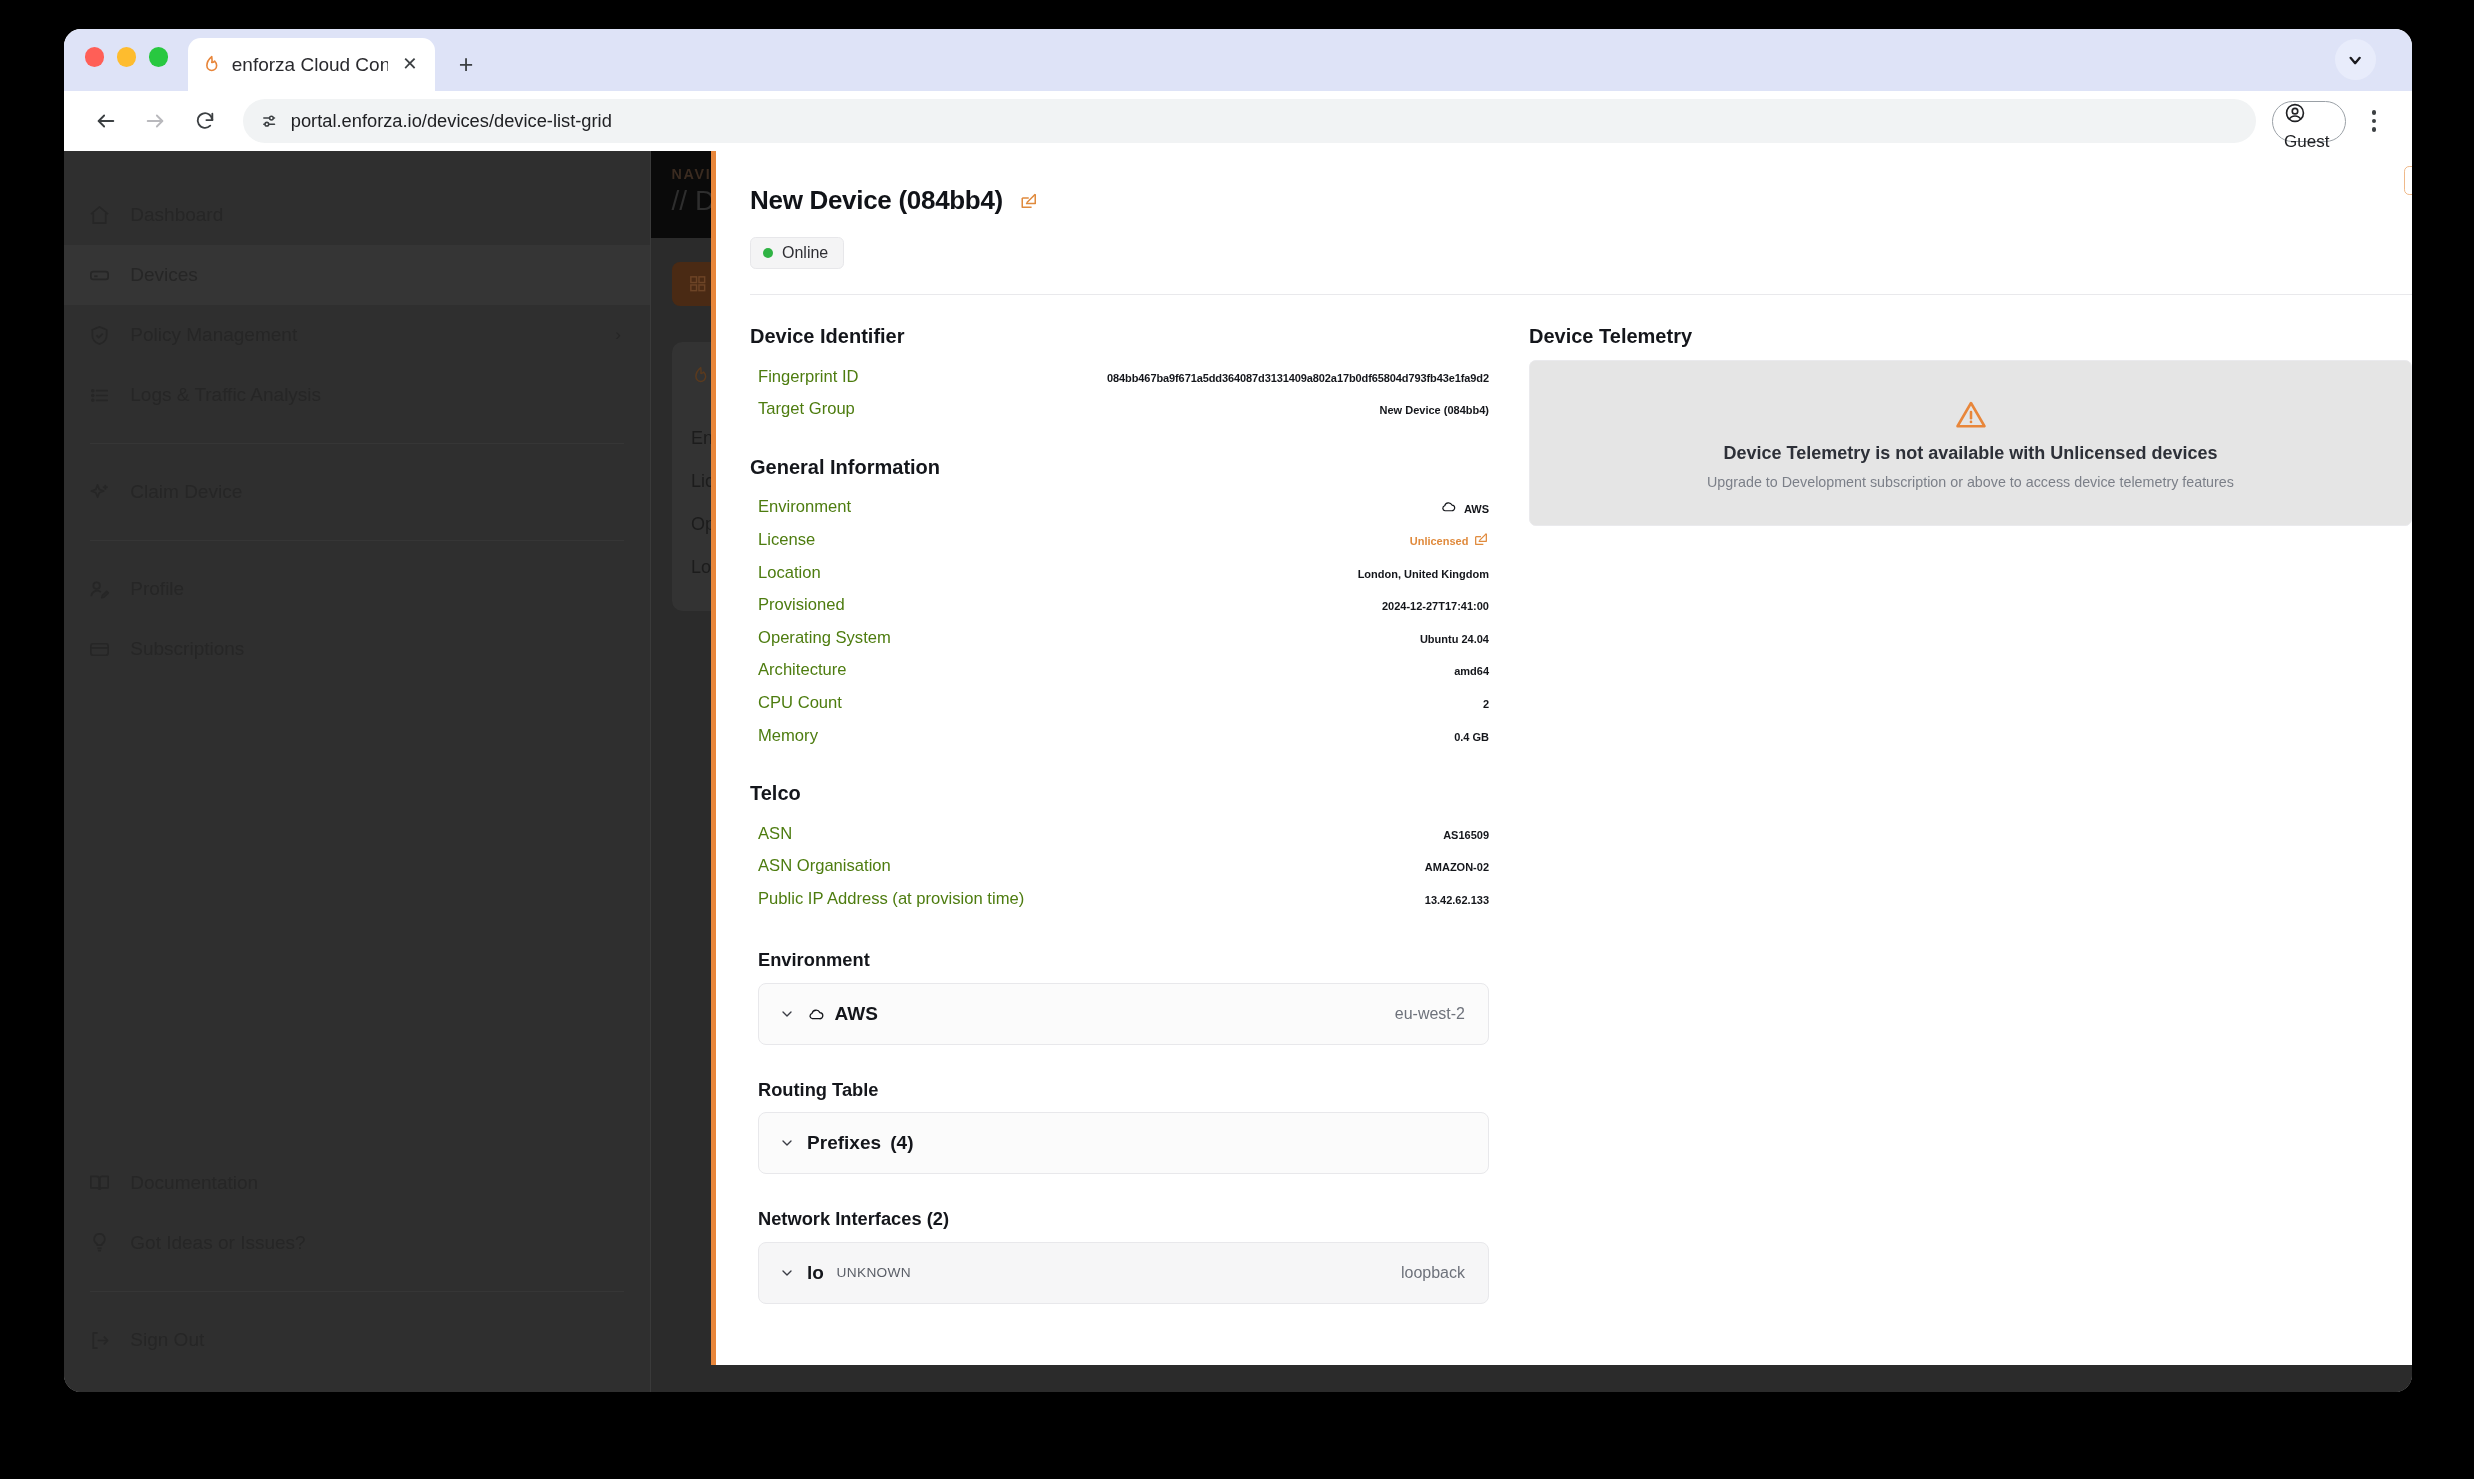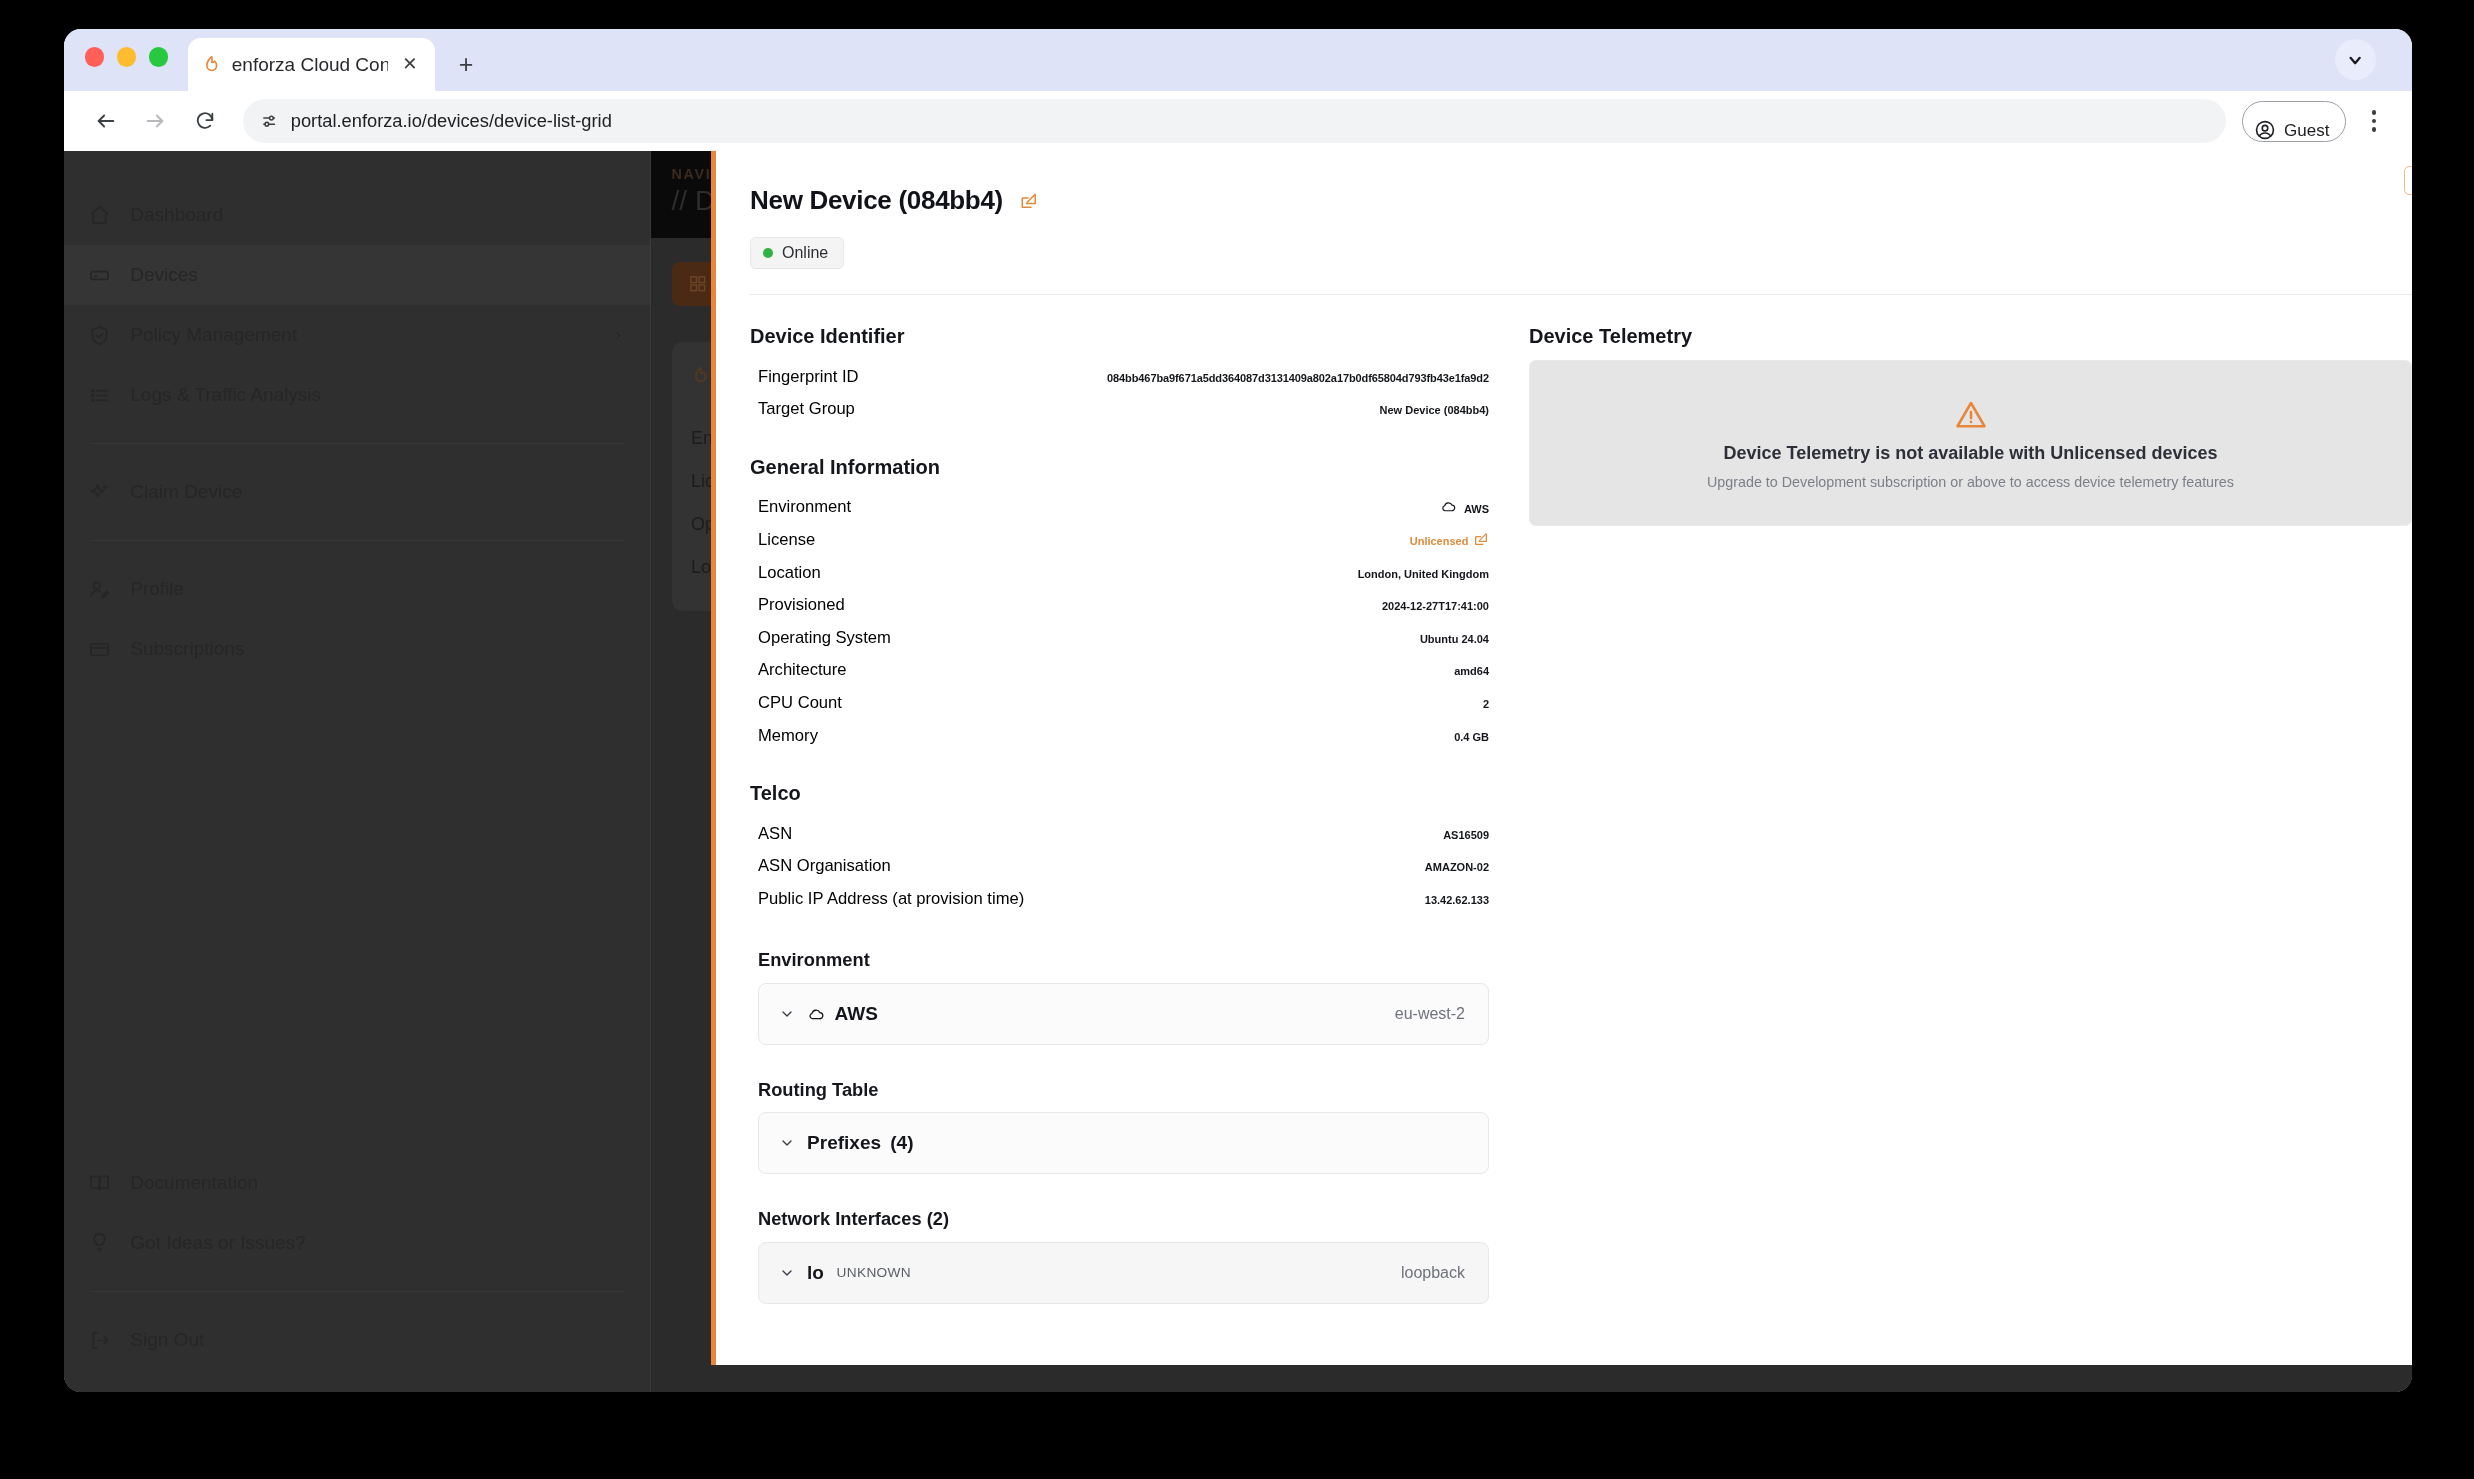--- a/index.html
+++ b/index.html
@@ -104,24 +104,25 @@
   }
   .omnibox-url {
     font-size: 18.3px;
     color: #202124;
     white-space: nowrap; overflow: hidden;
   }
   .profile-pill {
     height: 41px;
     border: 1.1px solid #9aa0a6;
     border-radius: 20.6px;
-    display: flex; align-items: flex-end;
+    display: flex; align-items: flex-start;
     gap: 8px;
     padding: 0 16px 0 11.5px;
     margin-right: 3.4px;
+    flex-direction: column;
   }
   .profile-pill .lbl { font-size: 17px; color: #202124; }
   .kebab {
     width: 37px; height: 44px;
     display:flex;align-items:center;justify-content:center;
     flex-direction: column; gap: 4px;
   }
   .kebab i { width: 4.6px; height: 4.6px; border-radius: 50%; background: #3c4043; display:block; }
 
   
@@ -280,21 +281,21 @@
     margin-bottom: 12.6px;
   }
   .section-head.spaced { margin-top: 30px; }
 
   .kv-row {
     display: flex; align-items: baseline;
     padding: 6.3px 0;
   }
   .kv-key {
     font-size: 16.6px;
-    color: #000000;
+    color: #4d7c0f;
     padding-left: 8px;
     white-space: nowrap;
   }
   .kv-val {
     flex: 1;
     text-align: right;
     font-size: 11px;
     color: #14161b;
     font-weight: 600;
     white-space: nowrap;

